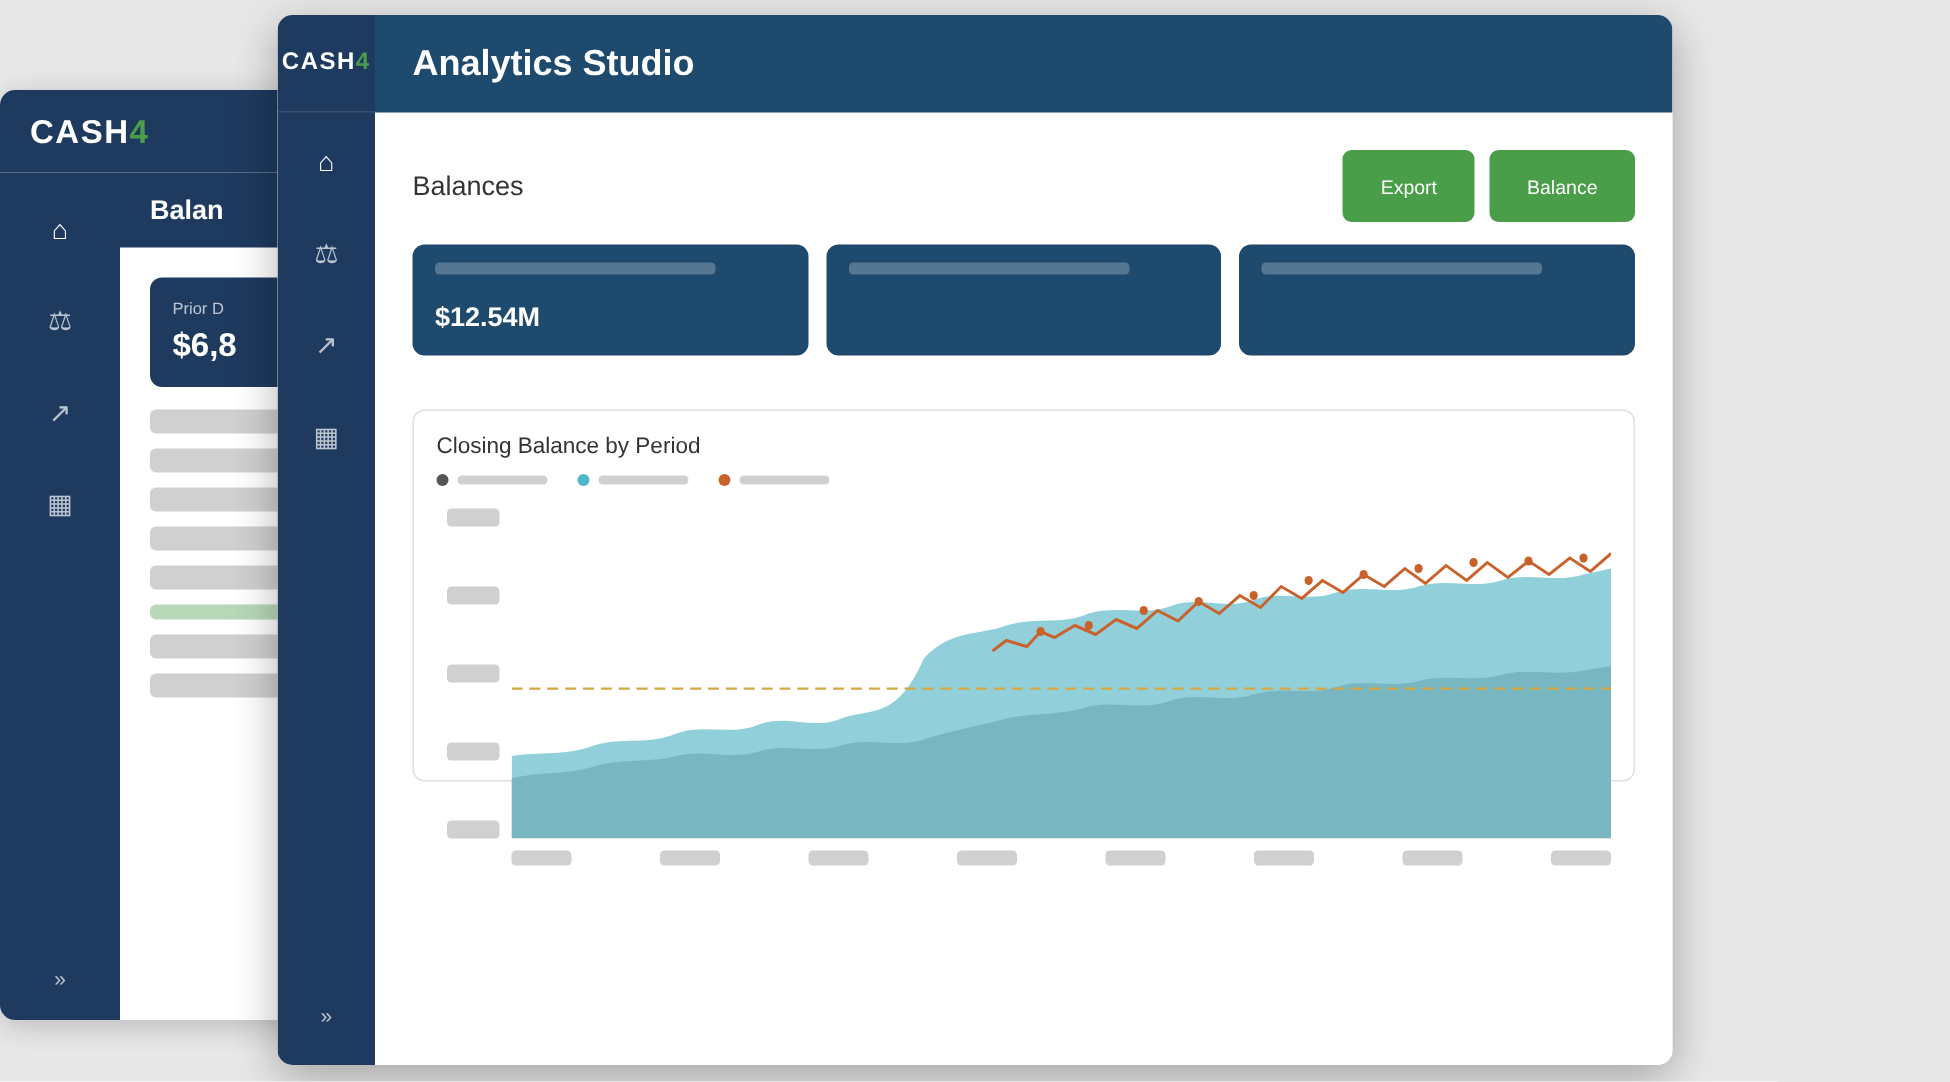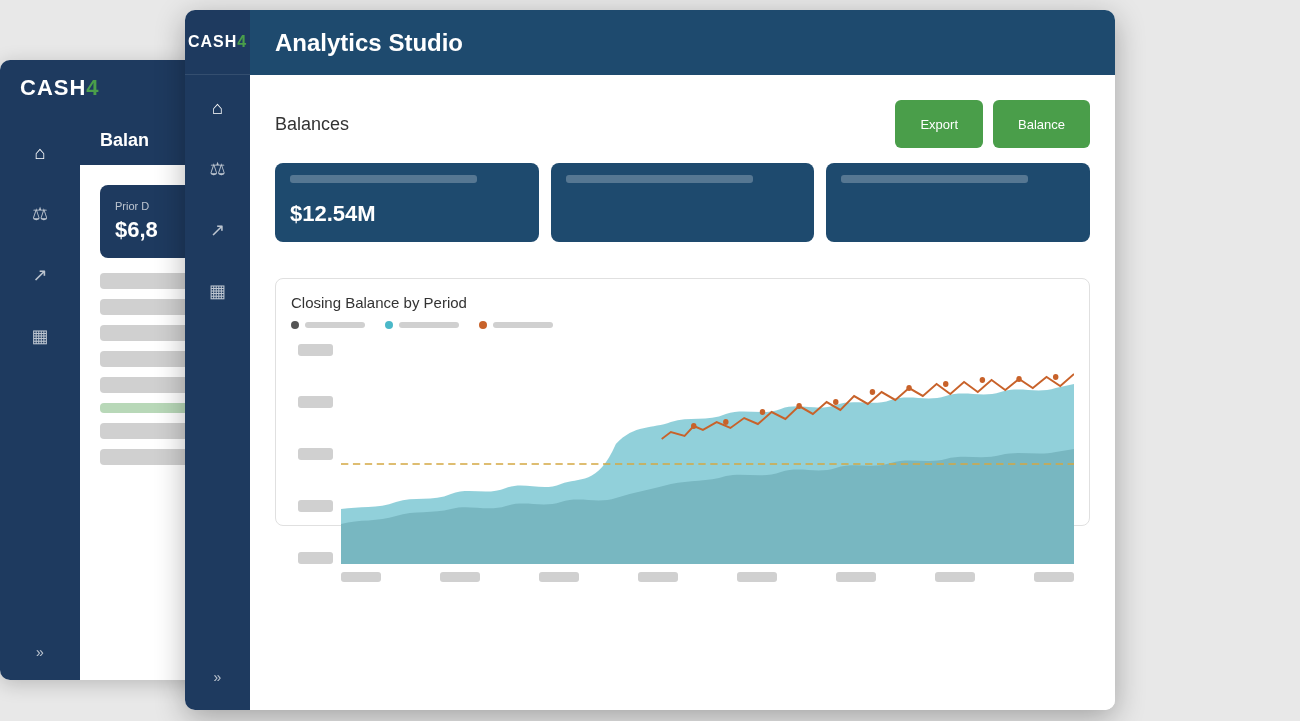--- a/index.html
+++ b/index.html
@@ -243,21 +243,21 @@
 
     .card-label-bar {
       height: 8px;
       background: rgba(255,255,255,0.25);
       border-radius: 3px;
       margin-bottom: 18px;
       width: 80%;
     }
 
     .card-value {
-      font-size: 22px;
+      font-size: 18px;
       font-weight: 600;
     }
 
     
     .chart-section {
       border: 1px solid #e0e0e0;
       border-radius: 8px;
       padding: 15px;
       height: 248px;
     }

